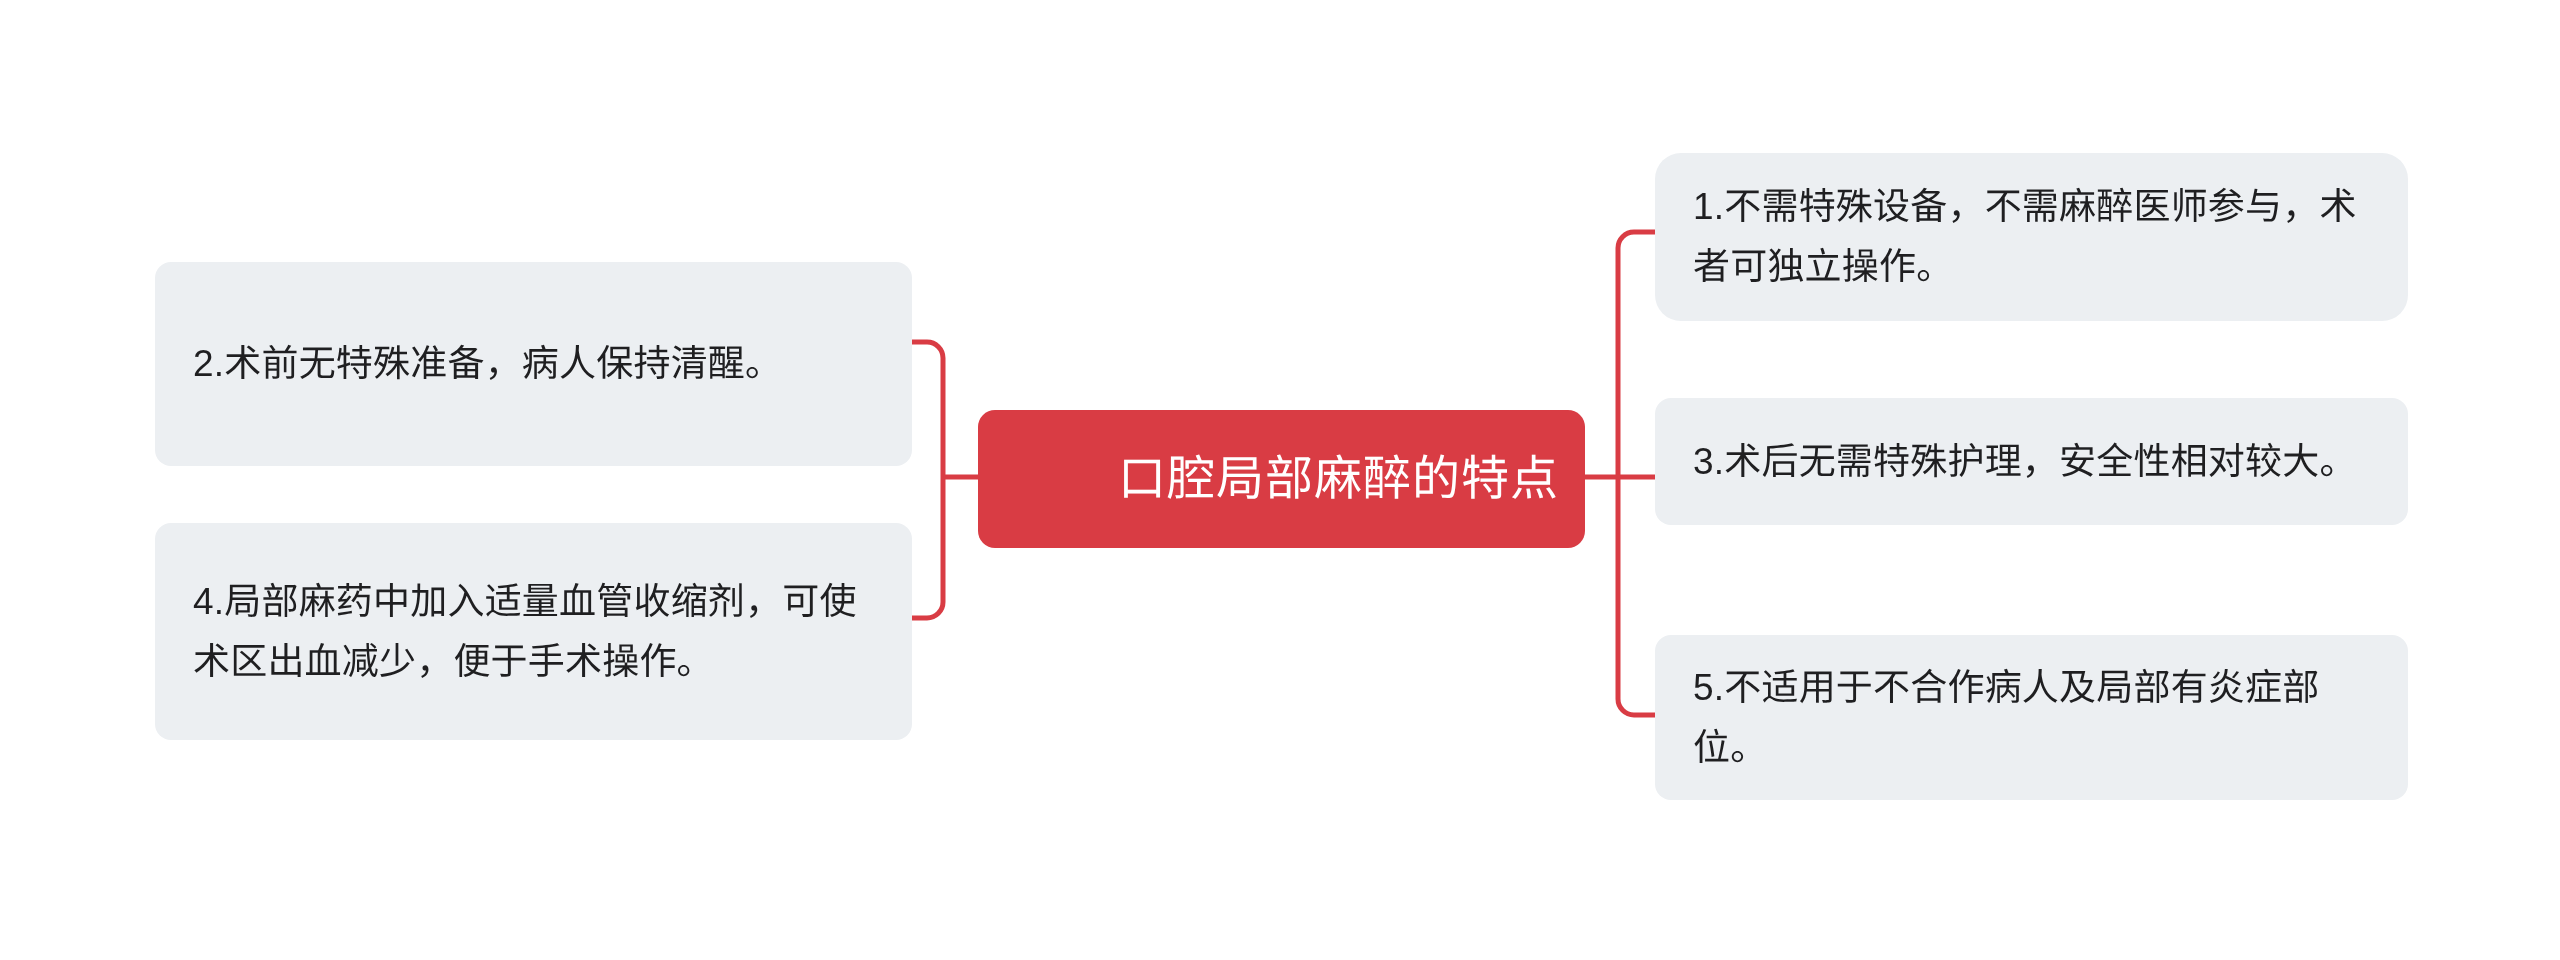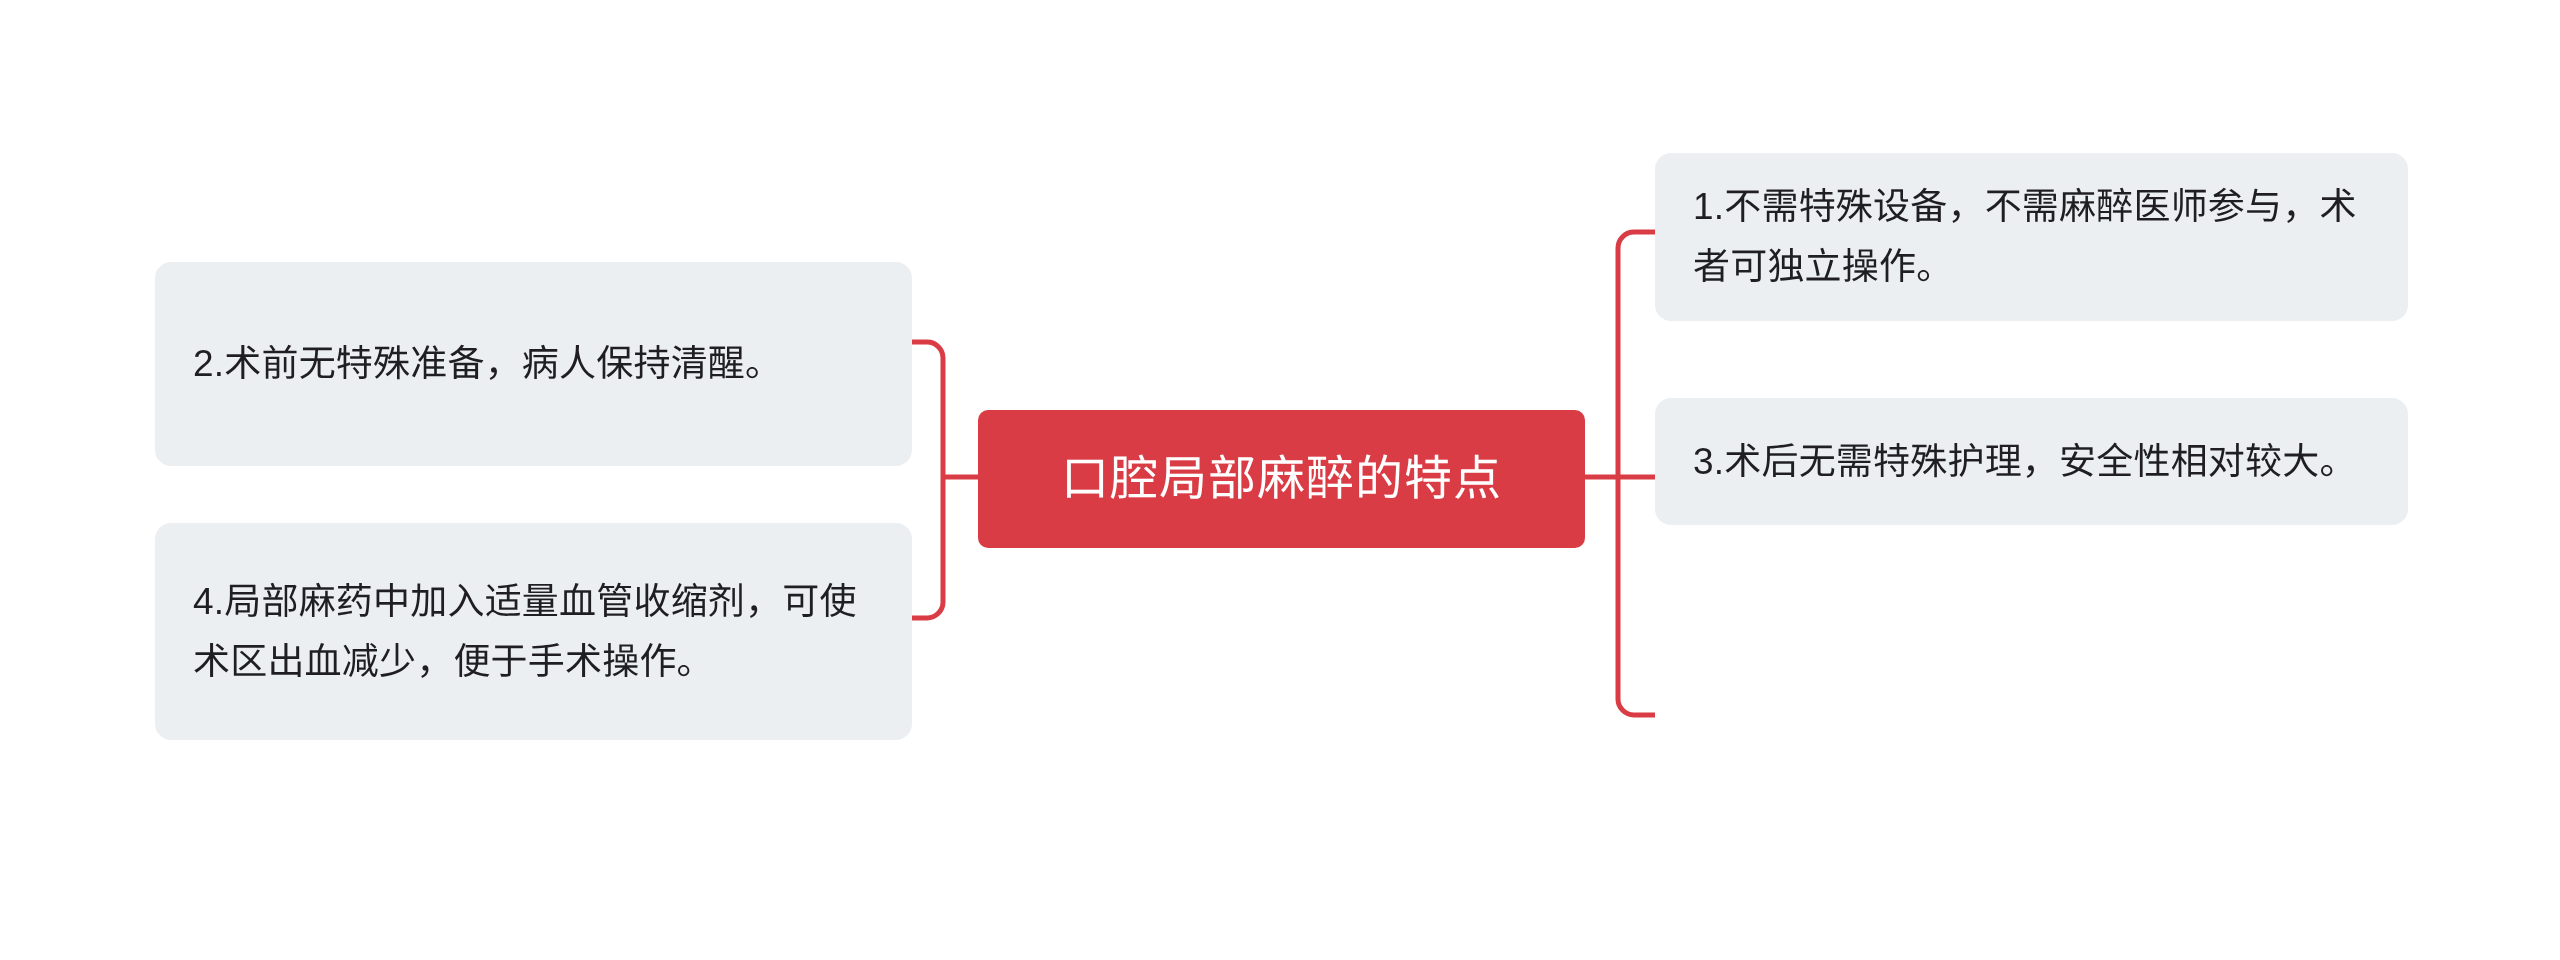--- a/index.html
+++ b/index.html
@@ -51,22 +51,22 @@
     color: #1F1F21;
     letter-spacing: 0.2px;
     word-break: break-all;
     white-space: normal;
     width: 100%;
   }
 
   
   .root-box {
     background: #D93C44;
-    border-radius: 10px;
-    justify-content: center;
+    border-radius: 17px;
+    justify-content: flex-end;
     padding: 16px 26px;
   }
 
   .root-text {
     font-size: 48px;
     line-height: 1.2;
     color: #ffffff;
     letter-spacing: 1px;
     white-space: nowrap;
     text-align: center;
@@ -111,22 +111,25 @@
   </div>
 
   <div class="node-box leaf-box" id="leaf-node-2" style="background: rgb(236, 239, 242);">
     <span class="leaf-text" style="color: rgb(31, 31, 33);">2.术前无特殊准备，病人保持清醒。</span>
   </div>
 
   <div class="node-box leaf-box" id="leaf-node-4" style="background: rgb(236, 239, 242);">
     <span class="leaf-text" style="color: rgb(31, 31, 33);">4.局部麻药中加入适量血管收缩剂，可使术区出血减少，便于手术操作。</span>
   </div>
 
-  <div class="node-box leaf-box" id="leaf-node-1" style="background: rgb(236, 239, 242);">
+  <div class="node-box leaf-box" id="leaf-node-1" style="background: rgb(236, 239, 242); border-radius: 26px;">
     <span class="leaf-text" style="color: rgb(31, 31, 33);">1.不需特殊设备，不需麻醉医师参与，术者可独立操作。</span>
   </div>
 
   <div class="node-box leaf-box" id="leaf-node-3" style="background: rgb(236, 239, 242);">
     <span class="leaf-text" style="color: rgb(31, 31, 33);">3.术后无需特殊护理，安全性相对较大。</span>
   </div>
 
+  <div class="node-box leaf-box" id="leaf-node-5" style="background: rgb(236, 239, 242);">
+    <span class="leaf-text" style="color: rgb(31, 31, 33);">5.不适用于不合作病人及局部有炎症部位。</span>
+  </div>
 
 </div>
 
 </body></html>

